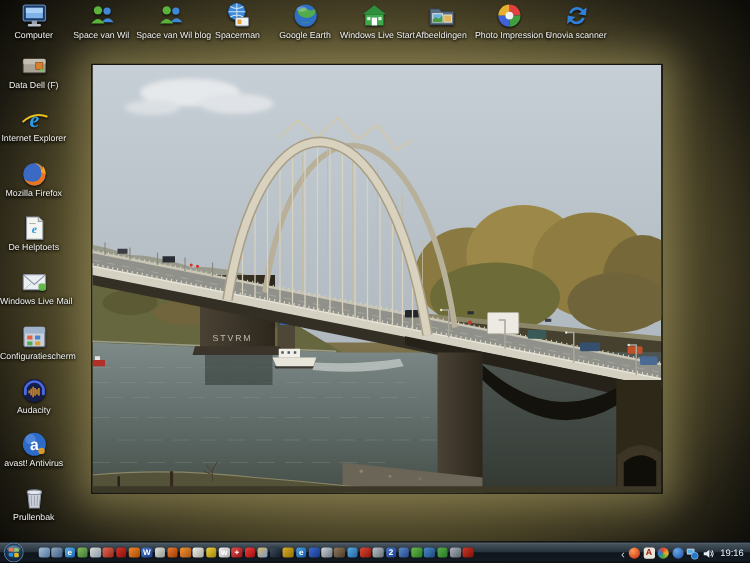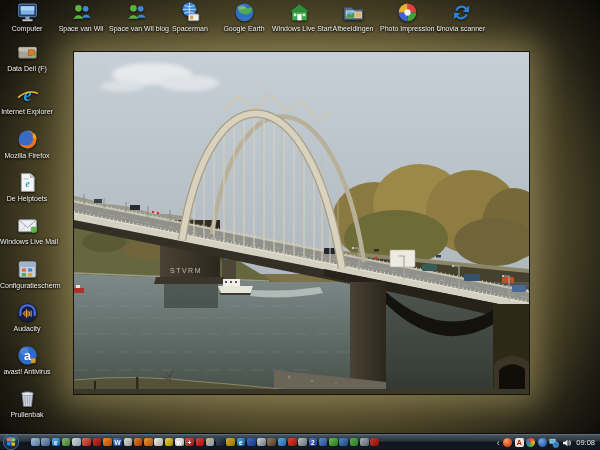--- a/index.html
+++ b/index.html
@@ -435,16 +435,16 @@
           <rect x="1.3" y="1.8" width="4.4" height="2.9" fill="#58b0e8"></rect>
           <circle cx="6.8" cy="6.6" r="2.8" fill="#2878c8" stroke="#9ac4ec" stroke-width="0.5"></circle>
         </svg>
       </span>
       <span class="tsvg">
         <svg viewBox="0 0 10 10">
           <path d="M1,3.8 H3 L5.5,1.8 V8.2 L3,6.2 H1 Z" fill="#e6edf4"></path>
           <path d="M6.6,3.2 Q8,5 6.6,6.8 M7.6,2.2 Q9.6,5 7.6,7.8" stroke="#e6edf4" stroke-width="0.8" fill="none"></path>
         </svg>
       </span>
-      <span class="clock">09:08</span>
+      <span class="clock">19:16</span>
     </div>
   </div>
 </div>
 
 </body></html>

